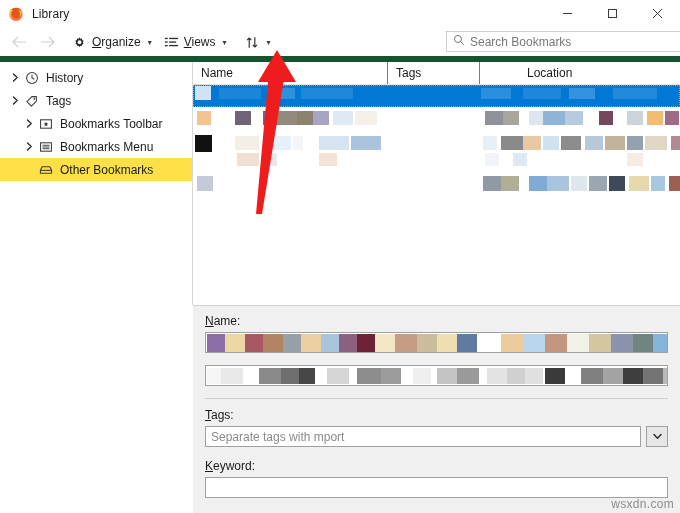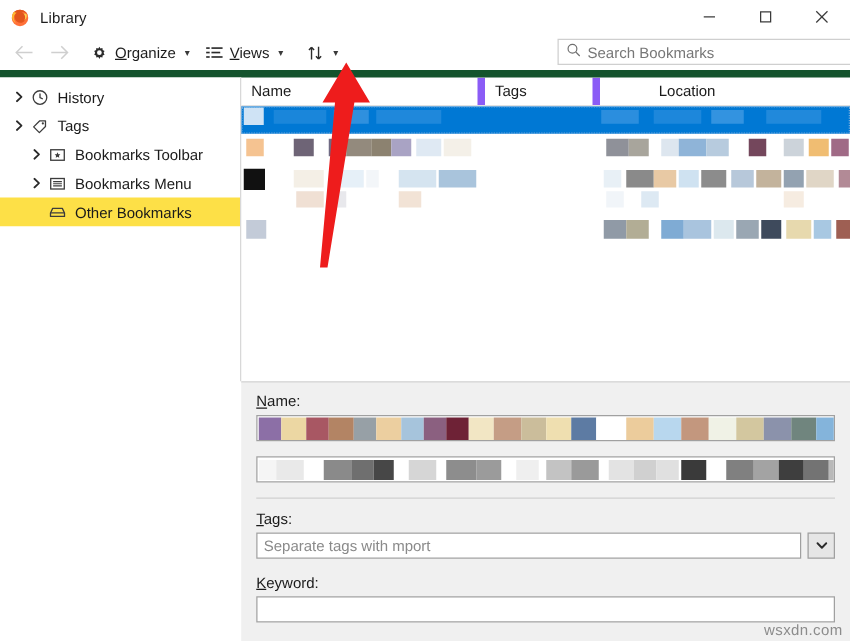--- a/index.html
+++ b/index.html
@@ -199,21 +199,21 @@
     align-items: center;
     font-size: 12px;
     color: #1a1a1a;
   }
   .col {
     height: 22px;
     display: flex;
     align-items: center;
     padding-left: 8px;
     box-sizing: border-box;
-    border-right: 6px solid #8b5cf6;
+    border-right: 1px solid #8b5cf6;
     overflow: hidden;
   }
   .col.name { width: 195px; flex: 0 0 195px; }
   .col.tags { width: 92px; flex: 0 0 92px; }
   .col.location { flex: 1 1 auto; border-right: none; margin-left: 39px; }
 
   .rows {
     flex: 1 1 auto;
     position: relative;
     overflow: hidden;

